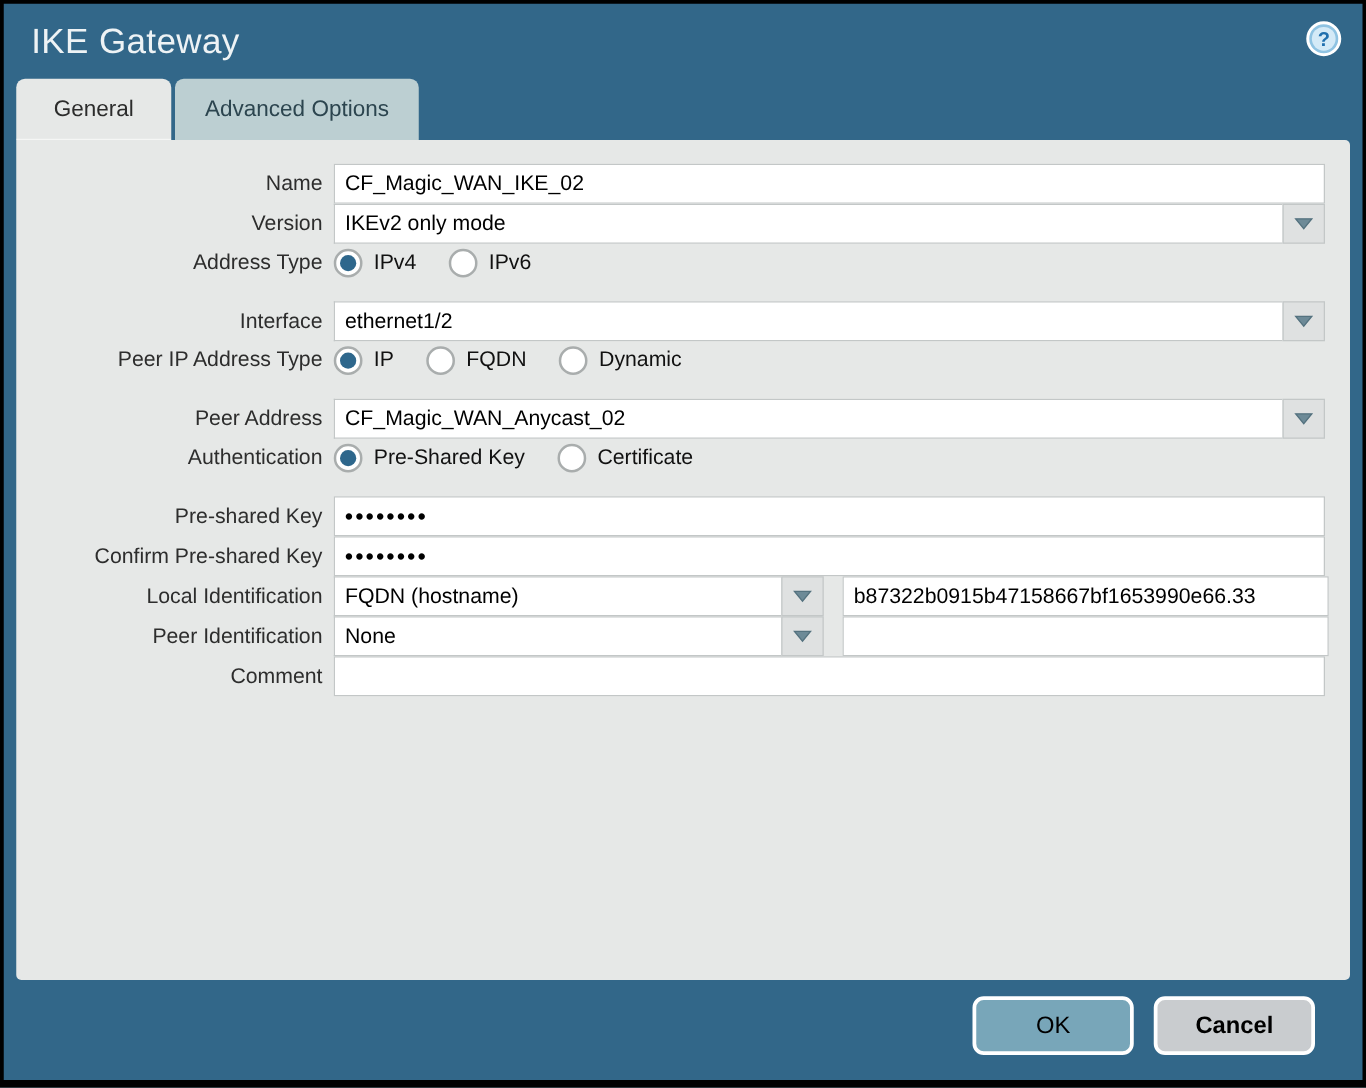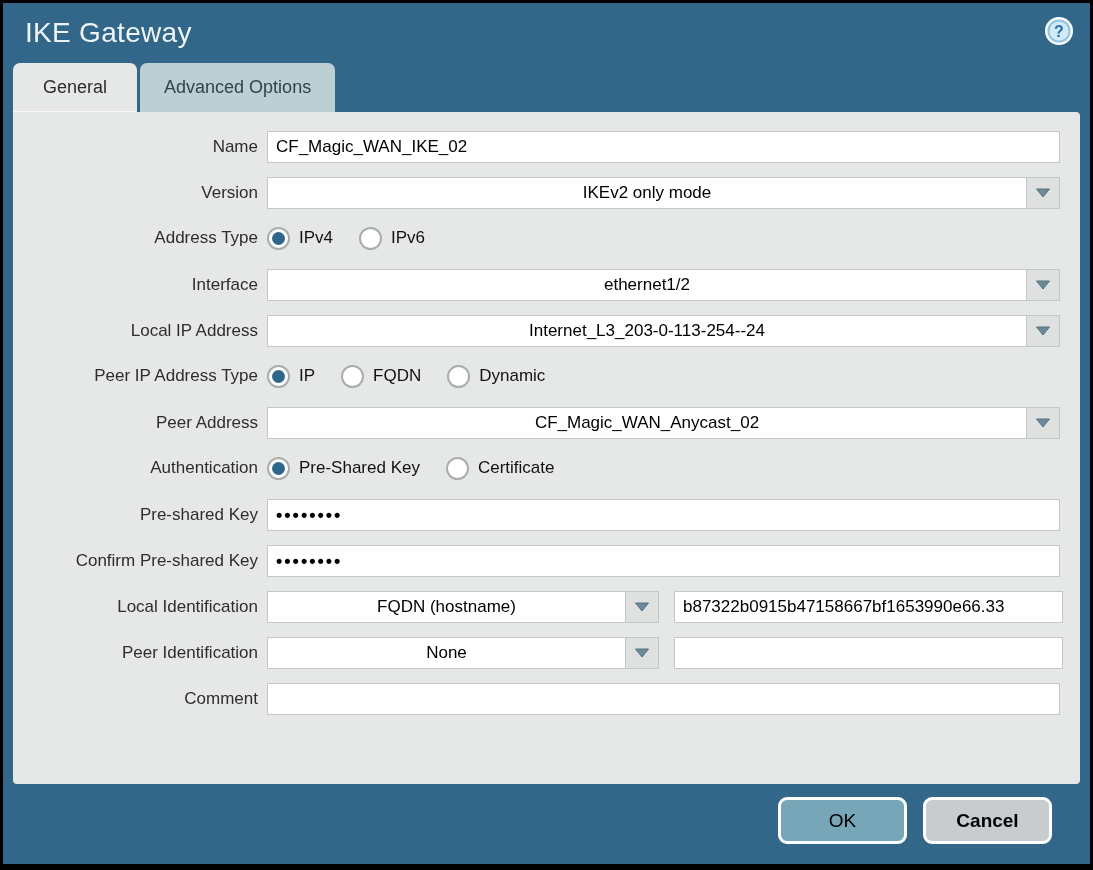--- a/index.html
+++ b/index.html
@@ -61,21 +61,20 @@
   
   .panel {
     margin: 0 10px;
     height: 672px;
     background: #e6e8e7;
     border-radius: 0 4px 4px 4px;
     padding: 19px 20px 0 0;
   }
   .row {
     display: flex; align-items: center;
-    margin-bottom: 14px;
   }
   .row.radio-row { height: 30px; margin-bottom: 16px; }
   .row-label {
     width: 245px;
     flex: 0 0 245px;
     text-align: right;
     margin-right: 9px;
     font-size: 17px;
     color: #2d2d2d;
     white-space: nowrap;
@@ -89,21 +88,21 @@
     font-family: "Liberation Sans", sans-serif;
     font-size: 17px;
     color: #000;
     padding: 0 8px;
     outline: none;
     width: 100%;
   }
   input.dots { font-weight: bold; letter-spacing: 2px; font-size: 18px; }
 
   .combo { display: flex; width: 100%; }
-  .combo input.text { flex: 1; border-right: none; text-align: center; }
+  .combo input.text { flex: 1; border-right: none; }
   .combo-btn {
     width: 34px; height: 32px;
     flex: 0 0 34px;
     background: #dfe1e1;
     border: 1px solid #c3c7c7;
     display: flex; align-items: center; justify-content: center;
     cursor: pointer;
   }
   .combo.small { width: 392px; flex: 0 0 392px; }
   .id-value { margin-left: 15px; width: 389px; flex: 0 0 389px; }
@@ -218,33 +217,20 @@
           <input class="text" type="text" value="ethernet1/2" style="">
           <span class="combo-btn">
             <svg width="16" height="12" viewBox="0 0 16 12">
               <path d="M1.5 2 L14.5 2 L8 10 Z" fill="#6d8a97" stroke="#54727f" stroke-width="1"></path>
             </svg>
           </span>
         </div>
       </div>
     </div>
 
-    <div class="row">
-      <div class="row-label">Local IP Address</div>
-      <div class="field-area">
-        <div class="combo" style="width:100%">
-          <input class="text" type="text" value="Internet_L3_203-0-113-254--24" style="">
-          <span class="combo-btn">
-            <svg width="16" height="12" viewBox="0 0 16 12">
-              <path d="M1.5 2 L14.5 2 L8 10 Z" fill="#6d8a97" stroke="#54727f" stroke-width="1"></path>
-            </svg>
-          </span>
-        </div>
-      </div>
-    </div>
 
     <div class="row radio-row">
       <div class="row-label">Peer IP Address Type</div>
       <div class="field-area">
         <span class="radio-item">
           <span class="radio-circle selected"></span>
           <span class="radio-label">IP</span>
         </span>
         <span class="radio-item">
           <span class="radio-circle"></span>

